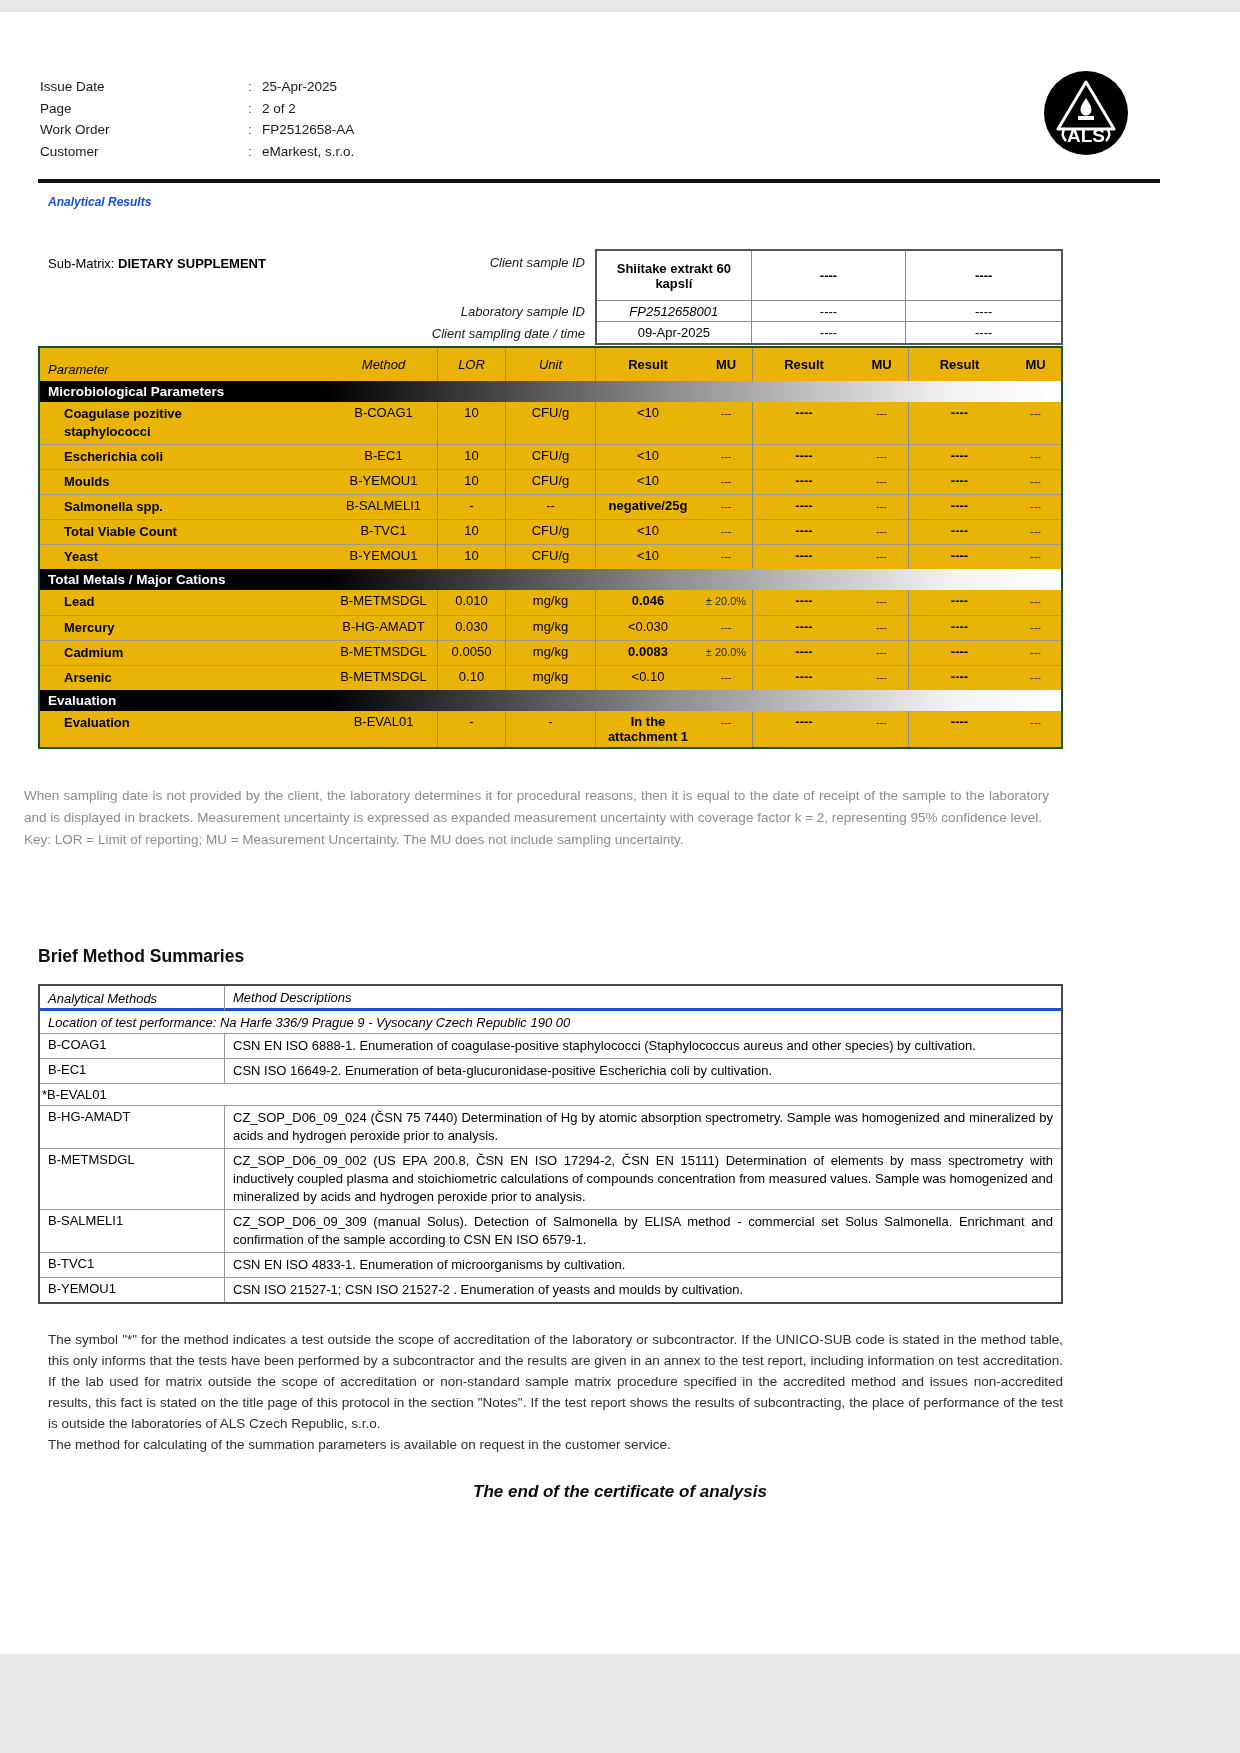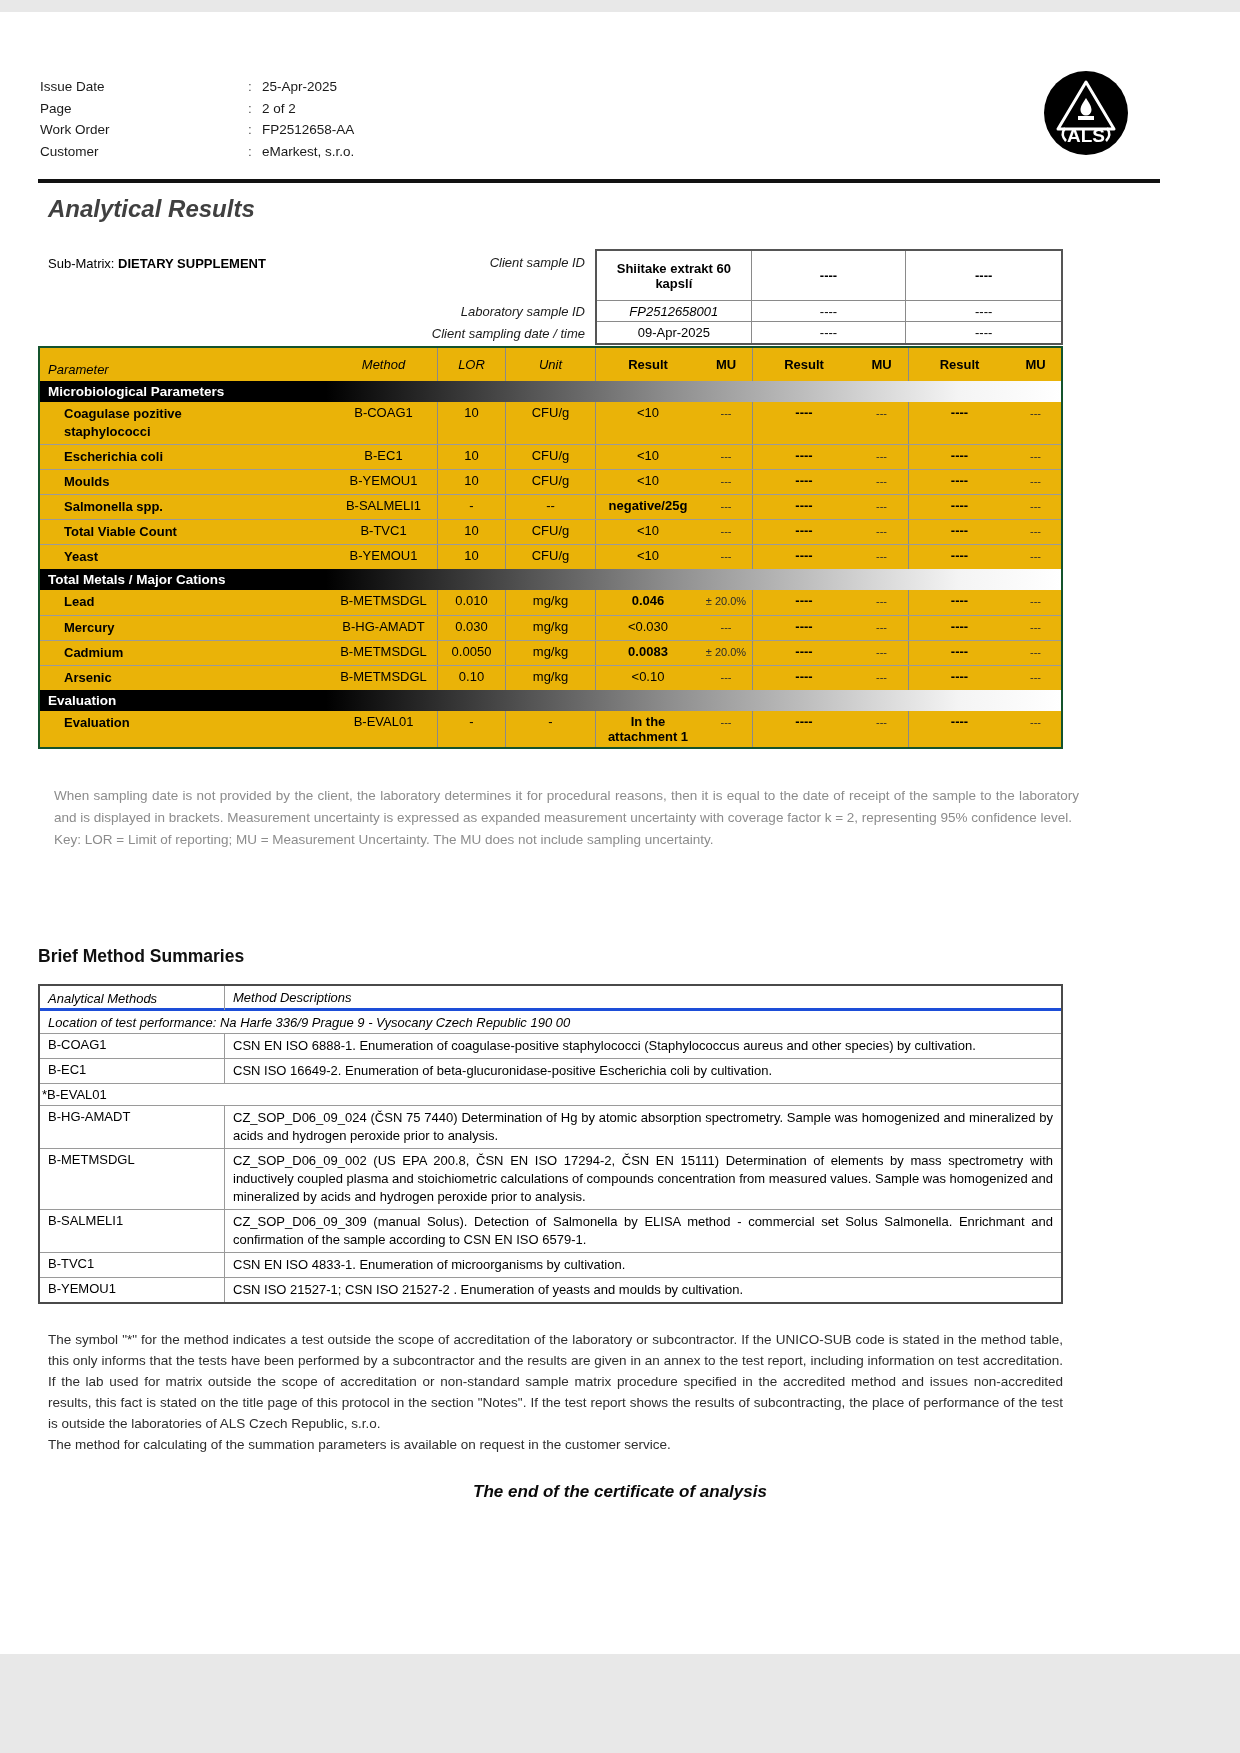--- a/index.html
+++ b/index.html
@@ -7,21 +7,21 @@
   body { font-family:"Liberation Sans", sans-serif; color:#000; }
   .page { position:relative; width:1240px; height:1642px; background:#fff; margin:12px auto; overflow:hidden; }
 
   
   .doc-header { position:absolute; left:40px; top:64px; }
   .hdr-row { display:flex; font-size:13.5px; line-height:21.5px; color:#1a1a1a; }
   .hdr-label { width:208px; }
   .hdr-colon { width:14px; color:#555; }
   .als-logo { position:absolute; left:1043px; top:58px; }
   .hr-thick { position:absolute; left:38px; top:167px; width:1122px; height:4px; background:#121212; }
-  .title { position:absolute; left:48px; top:183px; font-size:24px; font-weight:bold; font-style:italic; color:#404040; }
+  .title { position:absolute; left:48px; top:183px; font-size:12px; font-weight:bold; font-style:italic; color:#1d4ed8; }
 
   
   .submatrix { position:absolute; left:48px; top:244px; font-size:13px; }
   .submatrix .b { font-weight:bold; }
   .meta-wrap { position:absolute; left:38px; top:237px; width:1025px; display:flex; }
   .meta-labels { width:557px; }
   .meta-label { font-style:italic; font-size:13px; text-align:right; padding-right:10px; color:#1a1a1a; }
   .meta-label.r0 { height:52px; padding-top:6px; }
   .meta-label.r1 { height:22px; line-height:22px; }
   .meta-label.r2 { height:22px; line-height:22px; }
@@ -47,21 +47,21 @@
   .rrow { min-height:25px; }
   .rrow.bt { border-top:1px solid #9a9a9a; }
   .rrow .c { padding:3px 4px; font-size:13px; display:block; }
   .rrow .param { font-weight:bold; padding-left:24px; white-space:pre-line; line-height:18px; }
   .rrow .c.center { text-align:center; }
   .rrow .mu { font-size:11px; color:#2c2c2c; padding-top:5px; }
   .rrow .b { font-weight:bold; }
   .rrow .bl { border-left:1px solid #8a8a8a; }
 
   
-  .notes { position:absolute; left:54px; top:773px; width:1025px; color:#8c8c8c; font-size:13.5px; line-height:1.62; }
+  .notes { position:absolute; left:24px; top:773px; width:1025px; color:#8c8c8c; font-size:13.5px; line-height:1.62; }
   .notes p.just { text-align:justify; }
 
   
   .bms-title { position:absolute; left:38px; top:934px; font-size:17.5px; color:#101010; }
   .mtable { position:absolute; left:38px; top:972px; width:1025px; border:2px solid #4a4a4a; font-size:13px; }
   .mrow { display:grid; grid-template-columns:184px 837px; }
   .m-header { height:25px; align-items:center; border-bottom:3px solid #1d4ed8; }
   .m-header .mc { font-style:italic; }
   .m-loc { font-style:italic; height:23px; line-height:23px; padding-left:8px; border-bottom:1px solid #9a9a9a; }
   .mrow .mc { padding:3px 8px; }

